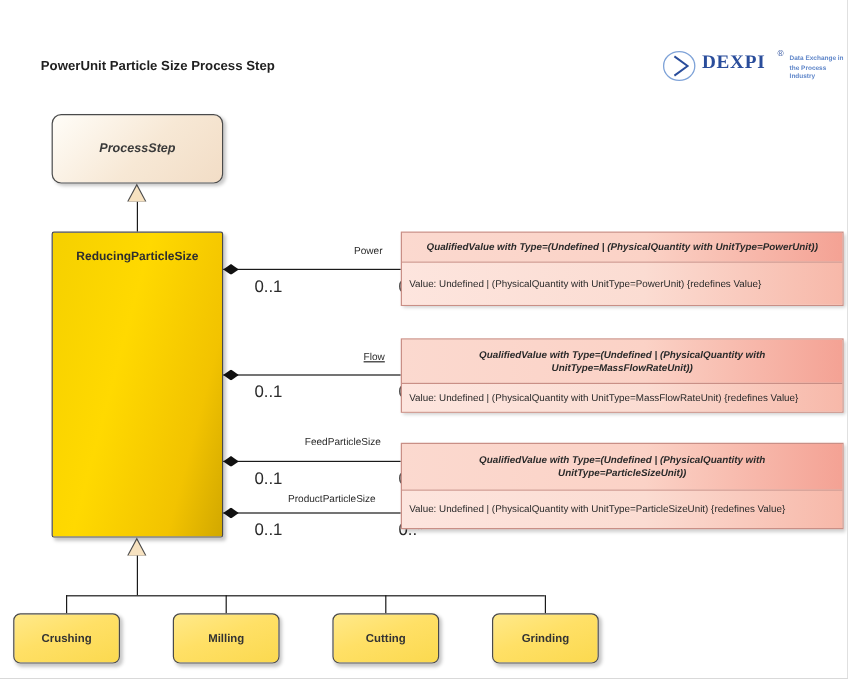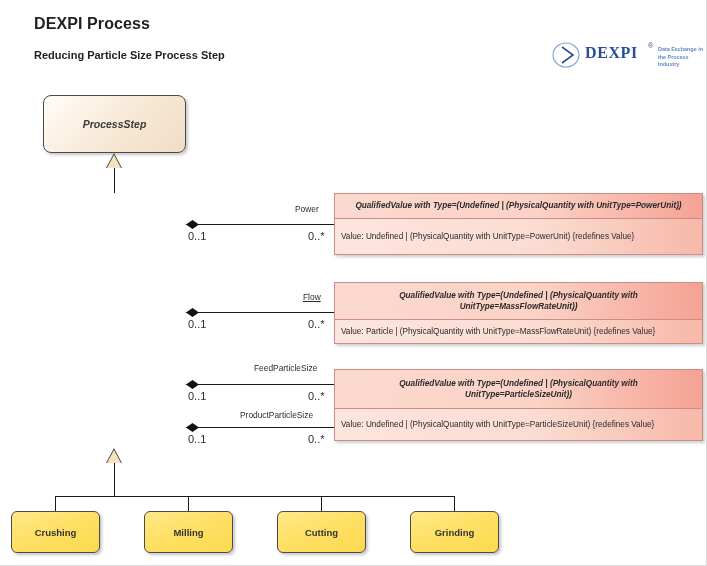--- a/index.html
+++ b/index.html
@@ -199,72 +199,75 @@
   }
 
   .assoc-label {
     position: absolute;
     font-size: 8.4px;
     color: #2b2b2b;
     white-space: nowrap;
   }
   .mult {
     position: absolute;
-    font-size: 11px;
+    font-size: 14px;
     color: #2b2b2b;
     white-space: nowrap;
+    margin-left: 24px;
   }
 </style>
 </head>
 <body>
 
 <div id="page">
 
-  <div class="title">DEXPI Process</div>
-  <div class="subtitle">Reducing Particle Size Process Step</div>
+  <div class="subtitle">PowerUnit Particle Size Process Step</div>
 
   <div class="logo">
     <svg class="logo-mark" viewBox="0 0 30 26">
       <ellipse cx="14" cy="13" rx="13" ry="12" fill="none" stroke="#7fa3d8" stroke-width="1.1"></ellipse>
       <path d="M10 5 L21 13 L10 21" fill="none" stroke="#2a4d9b" stroke-width="1.6"></path>
     </svg>
     <div class="logo-word">DEXPI</div>
     <div class="logo-reg">®</div>
     <div class="logo-tag">Data Exchange in the Process Industry</div>
   </div>
 
   <div class="uml-box box-abstract" style="left:43px; top:95px; width:143px; height:58px;align-items:center;">
     <span class="box-label">ProcessStep</span>
   </div>
 
   <div class="line vline" style="left:114px; top:168px; height:25px;"></div>
   <div class="gen-arrow-outline" style="left:106px; top:153px;"></div>
   <div class="gen-arrow-fill" style="left:107px; top:155px;"></div>
 
+  <div class="uml-box box-main" style="left:43px; top:193px; width:143px; height:255px;">
+    <span class="box-label">ReducingParticleSize</span>
+  </div>
 
   <div class="line hline" style="left:186px; top:224px; width:148px;"></div>
   <div class="diamond" style="left:186px; top:220px;"></div>
   <div class="assoc-label" style="left:295px; top:204px;">Power</div>
   <div class="mult" style="left:188px; top:230px;">0..1</div>
   <div class="mult" style="left:308px; top:230px;">0..*</div>
 
   <div class="qv-box" style="left:334px; top:193px; width:369px; height:62px;">
     <div class="qv-head" style="height:25px;">QualifiedValue with Type=(Undefined | (PhysicalQuantity with UnitType=PowerUnit))</div>
     <div class="qv-body" style="height:36px;">Value: Undefined | (PhysicalQuantity with UnitType=PowerUnit) {redefines Value}</div>
   </div>
 
   <div class="line hline" style="left:186px; top:312px; width:148px;"></div>
   <div class="diamond" style="left:186px; top:308px;"></div>
   <div class="assoc-label" style="left:303px; top:292px;text-decoration:underline;">Flow</div>
   <div class="mult" style="left:188px; top:318px;">0..1</div>
   <div class="mult" style="left:308px; top:318px;">0..*</div>
 
   <div class="qv-box" style="left:334px; top:282px; width:369px; height:62px;">
     <div class="qv-head" style="height:37px;">QualifiedValue with Type=(Undefined | (PhysicalQuantity with UnitType=MassFlowRateUnit))</div>
-    <div class="qv-body" style="height:24px;">Value: Particle | (PhysicalQuantity with UnitType=MassFlowRateUnit) {redefines Value}</div>
+    <div class="qv-body" style="height:24px;">Value: Undefined | (PhysicalQuantity with UnitType=MassFlowRateUnit) {redefines Value}</div>
   </div>
 
   <div class="line hline" style="left:186px; top:384px; width:148px;"></div>
   <div class="diamond" style="left:186px; top:380px;"></div>
   <div class="assoc-label" style="left:254px; top:363px;">FeedParticleSize</div>
   <div class="mult" style="left:188px; top:390px;">0..1</div>
   <div class="mult" style="left:308px; top:390px;">0..*</div>
 
   <div class="line hline" style="left:186px; top:427px; width:148px;"></div>
   <div class="diamond" style="left:186px; top:423px;"></div>

